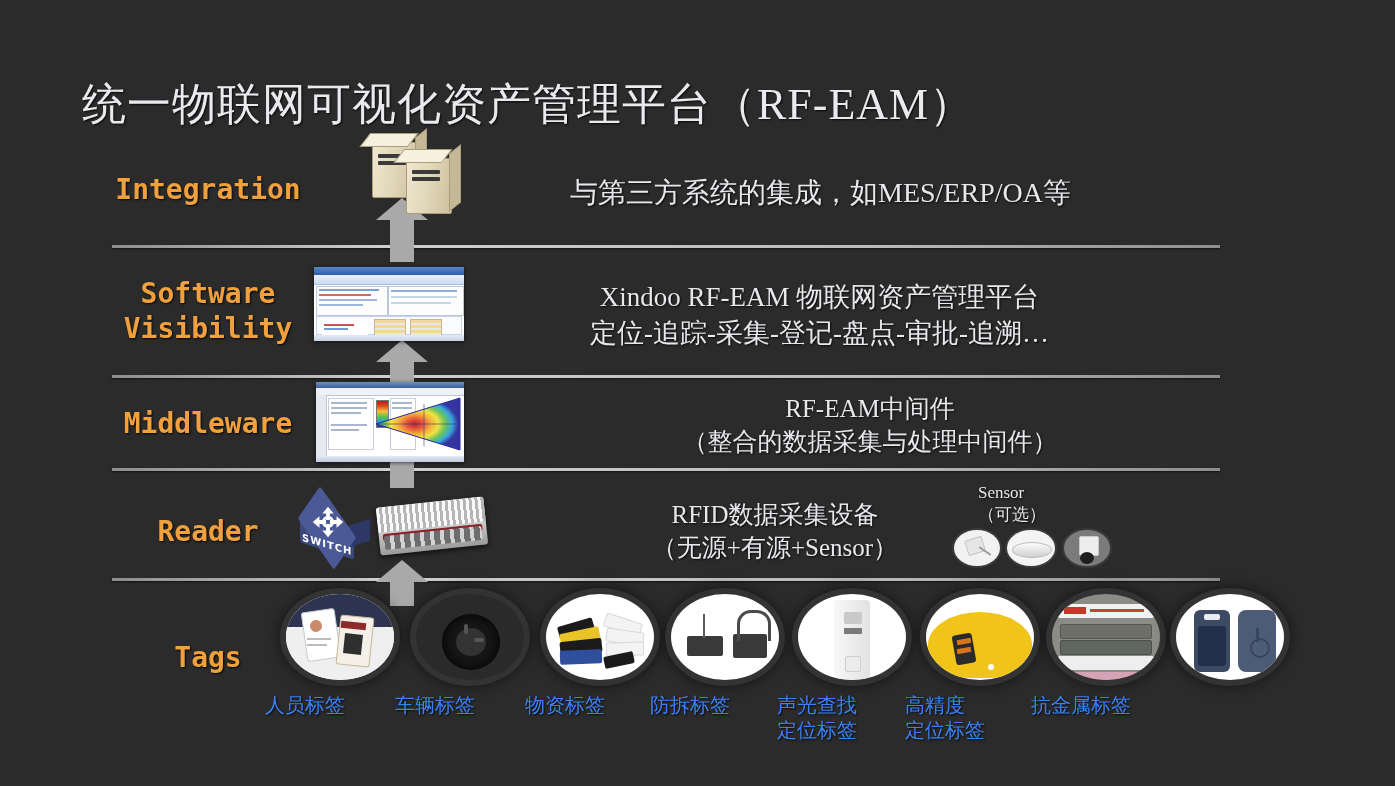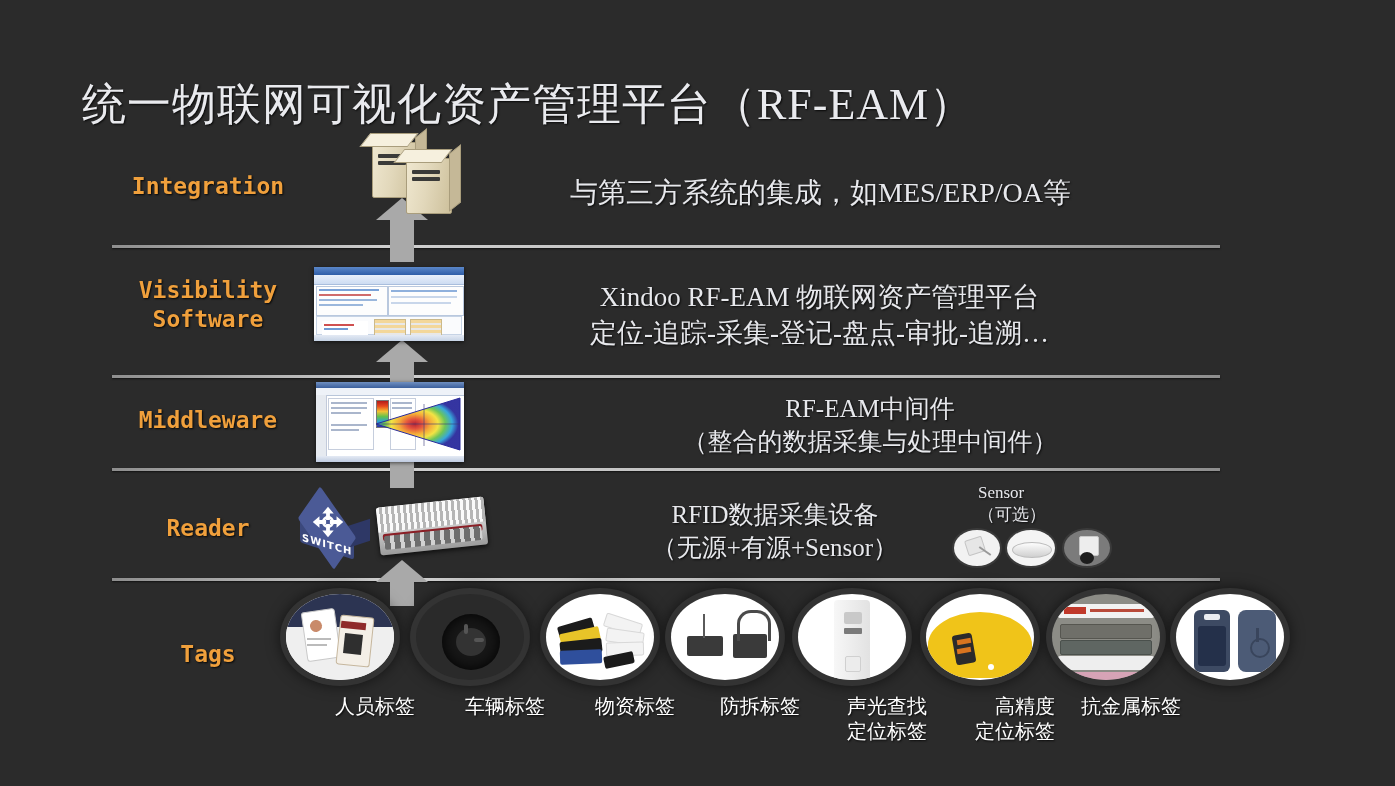--- a/index.html
+++ b/index.html
@@ -83,21 +83,21 @@
     font-size: 26px;
     color: #1f7fd0;
     letter-spacing: 1px;
   }
 
   
   .layer-label {
     position: absolute;
     font-family: "DejaVu Sans Mono", monospace;
     font-weight: bold;
-    font-size: 23px;
+    font-size: 28px;
     color: #f0a03c;
     text-align: center;
     text-shadow: 1px 1px 2px rgba(0,0,0,0.85);
     line-height: 1.25;
     width: 260px;
     left: 78px;
   }
 
   
   .divider {
@@ -257,23 +257,23 @@
   }
   .tag-inner {
     position: absolute;
     inset: 6px;
     border-radius: 50%;
     background: #ffffff;
     overflow: hidden;
   }
   .tag-caption {
     position: absolute;
-    text-align: right;
-    color: #ffffff;
-    font-family: Liberation Serif, serif;
+    text-align: left;
+    color: #3b82f6;
+    font-family: Liberation Mono, monospace;
     font-size: 20px;
     line-height: 1.25;
     text-shadow: 1px 1px 2px rgba(0,0,0,0.85);
     width: 150px;
   }
 
   
   .sensor-label {
     position: absolute;
     text-align: left;
@@ -306,22 +306,22 @@
 <body>
 
 <div class="slide">
 
   <div class="title">统一物联网可视化资产管理平台（RF-EAM）</div>
 
 
   <div class="layer-label" style="top:172px;">Integration</div>
 
   <div class="layer-label" style="top:276px;">
+    <div>Software</div>
     <div>Visibility</div>
-    <div>Software</div>
   </div>
 
   <div class="layer-label" style="top:406px;">Middleware</div>
   <div class="layer-label" style="top:514px;">Reader</div>
   <div class="layer-label" style="top:640px;">Tags</div>
 
   <div class="divider" style="top:245px;"></div>
   <div class="divider" style="top:375px;"></div>
   <div class="divider" style="top:468px;"></div>
   <div class="divider" style="top:578px;"></div>

